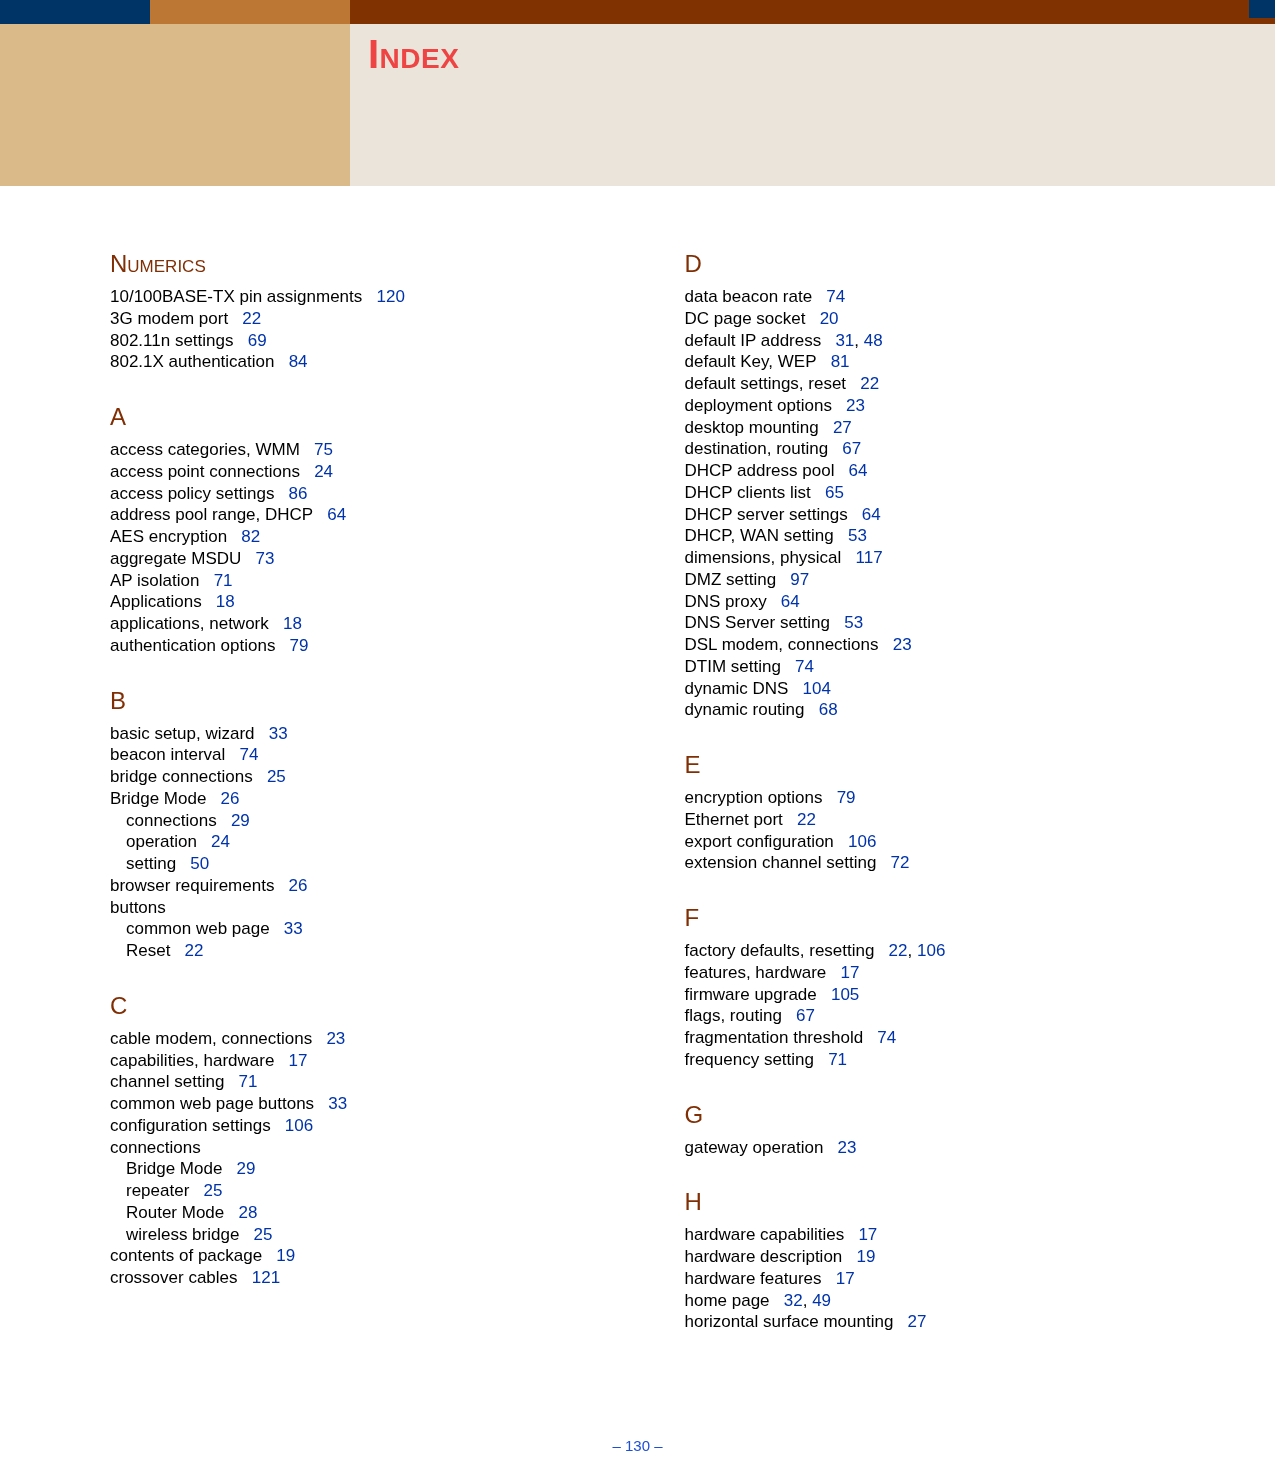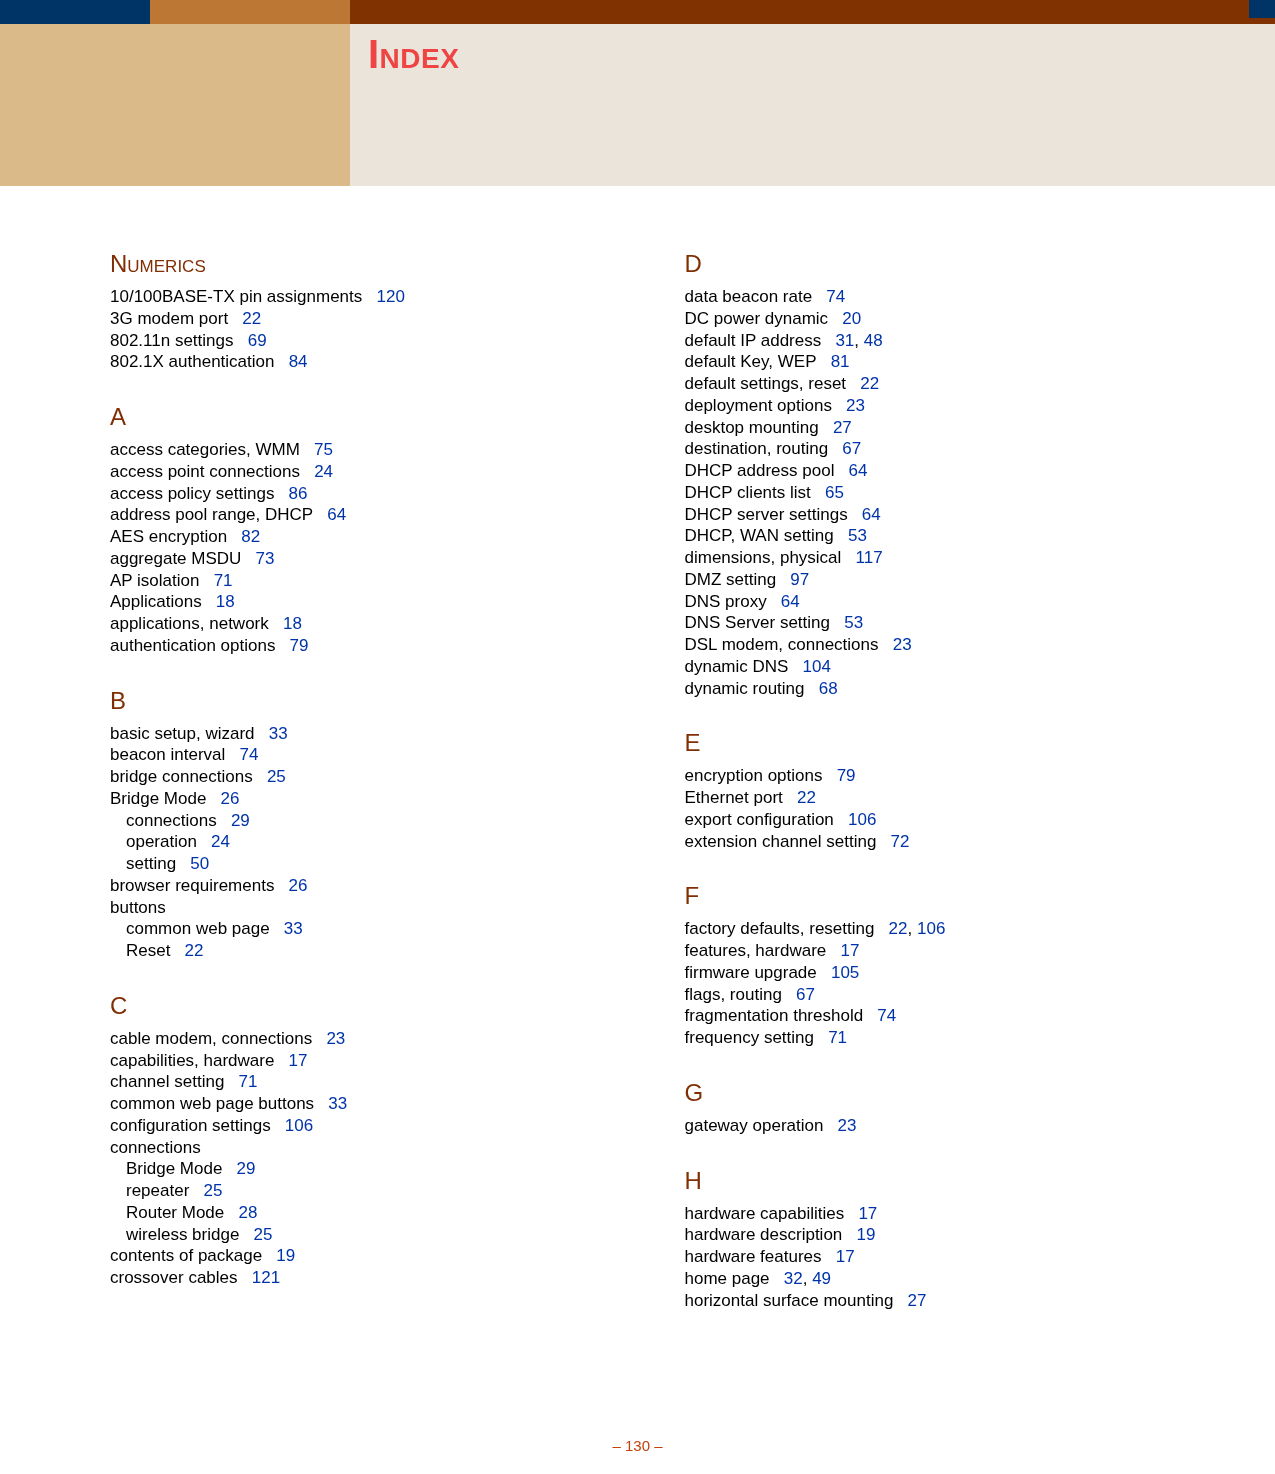--- a/index.html
+++ b/index.html
@@ -89,21 +89,21 @@
     margin-left: 0;
   }
   .entry.sub { margin-left: 16px; }
   .pageref { color: #0033aa; white-space: nowrap; }
   .sep { color: #000; }
   .footer {
     position: absolute;
     bottom: 20px;
     left: 0; right: 0;
     text-align: center;
-    color: #c2410c;
+    color: #1d4ed8;
     font-size: 15px;
     margin-top: 16px;
   }
 </style>
 </head>
 <body>
 
 <div class="top-bar"></div>
 <div class="accent-blue"></div>
 <div class="accent-brown"></div>
@@ -152,36 +152,37 @@
       <div class="entry sub"><span>Bridge Mode</span>&nbsp;&nbsp;&nbsp;<span class="pageref">29</span></div>
       <div class="entry sub"><span>repeater</span>&nbsp;&nbsp;&nbsp;<span class="pageref">25</span></div>
       <div class="entry sub"><span>Router Mode</span>&nbsp;&nbsp;&nbsp;<span class="pageref">28</span></div>
       <div class="entry sub"><span>wireless bridge</span>&nbsp;&nbsp;&nbsp;<span class="pageref">25</span></div>
       <div class="entry"><span>contents of package</span>&nbsp;&nbsp;&nbsp;<span class="pageref">19</span></div>
       <div class="entry"><span>crossover cables</span>&nbsp;&nbsp;&nbsp;<span class="pageref">121</span></div>
     </div>
   <div class="col" id="col1">
       <div class="section-letter first">D</div>
       <div class="entry"><span>data beacon rate</span>&nbsp;&nbsp;&nbsp;<span class="pageref">74</span></div>
-      <div class="entry"><span>DC power dynamic</span>&nbsp;&nbsp;&nbsp;<span class="pageref">20</span></div>
+      <div class="entry"><span>DC page socket</span>&nbsp;&nbsp;&nbsp;<span class="pageref">20</span></div>
       <div class="entry"><span>default IP address</span>&nbsp;&nbsp;&nbsp;<span class="pageref">31</span><span class="sep">, </span><span class="pageref">48</span></div>
       <div class="entry"><span>default Key, WEP</span>&nbsp;&nbsp;&nbsp;<span class="pageref">81</span></div>
       <div class="entry"><span>default settings, reset</span>&nbsp;&nbsp;&nbsp;<span class="pageref">22</span></div>
       <div class="entry"><span>deployment options</span>&nbsp;&nbsp;&nbsp;<span class="pageref">23</span></div>
       <div class="entry"><span>desktop mounting</span>&nbsp;&nbsp;&nbsp;<span class="pageref">27</span></div>
       <div class="entry"><span>destination, routing</span>&nbsp;&nbsp;&nbsp;<span class="pageref">67</span></div>
       <div class="entry"><span>DHCP address pool</span>&nbsp;&nbsp;&nbsp;<span class="pageref">64</span></div>
       <div class="entry"><span>DHCP clients list</span>&nbsp;&nbsp;&nbsp;<span class="pageref">65</span></div>
       <div class="entry"><span>DHCP server settings</span>&nbsp;&nbsp;&nbsp;<span class="pageref">64</span></div>
       <div class="entry"><span>DHCP, WAN setting</span>&nbsp;&nbsp;&nbsp;<span class="pageref">53</span></div>
       <div class="entry"><span>dimensions, physical</span>&nbsp;&nbsp;&nbsp;<span class="pageref">117</span></div>
       <div class="entry"><span>DMZ setting</span>&nbsp;&nbsp;&nbsp;<span class="pageref">97</span></div>
       <div class="entry"><span>DNS proxy</span>&nbsp;&nbsp;&nbsp;<span class="pageref">64</span></div>
       <div class="entry"><span>DNS Server setting</span>&nbsp;&nbsp;&nbsp;<span class="pageref">53</span></div>
       <div class="entry"><span>DSL modem, connections</span>&nbsp;&nbsp;&nbsp;<span class="pageref">23</span></div>
+      <div class="entry"><span>DTIM setting</span>&nbsp;&nbsp;&nbsp;<span class="pageref">74</span></div>
       <div class="entry"><span>dynamic DNS</span>&nbsp;&nbsp;&nbsp;<span class="pageref">104</span></div>
       <div class="entry"><span>dynamic routing</span>&nbsp;&nbsp;&nbsp;<span class="pageref">68</span></div>
       <div class="section-letter">E</div>
       <div class="entry"><span>encryption options</span>&nbsp;&nbsp;&nbsp;<span class="pageref">79</span></div>
       <div class="entry"><span>Ethernet port</span>&nbsp;&nbsp;&nbsp;<span class="pageref">22</span></div>
       <div class="entry"><span>export configuration</span>&nbsp;&nbsp;&nbsp;<span class="pageref">106</span></div>
       <div class="entry"><span>extension channel setting</span>&nbsp;&nbsp;&nbsp;<span class="pageref">72</span></div>
       <div class="section-letter">F</div>
       <div class="entry"><span>factory defaults, resetting</span>&nbsp;&nbsp;&nbsp;<span class="pageref">22</span><span class="sep">, </span><span class="pageref">106</span></div>
       <div class="entry"><span>features, hardware</span>&nbsp;&nbsp;&nbsp;<span class="pageref">17</span></div>

